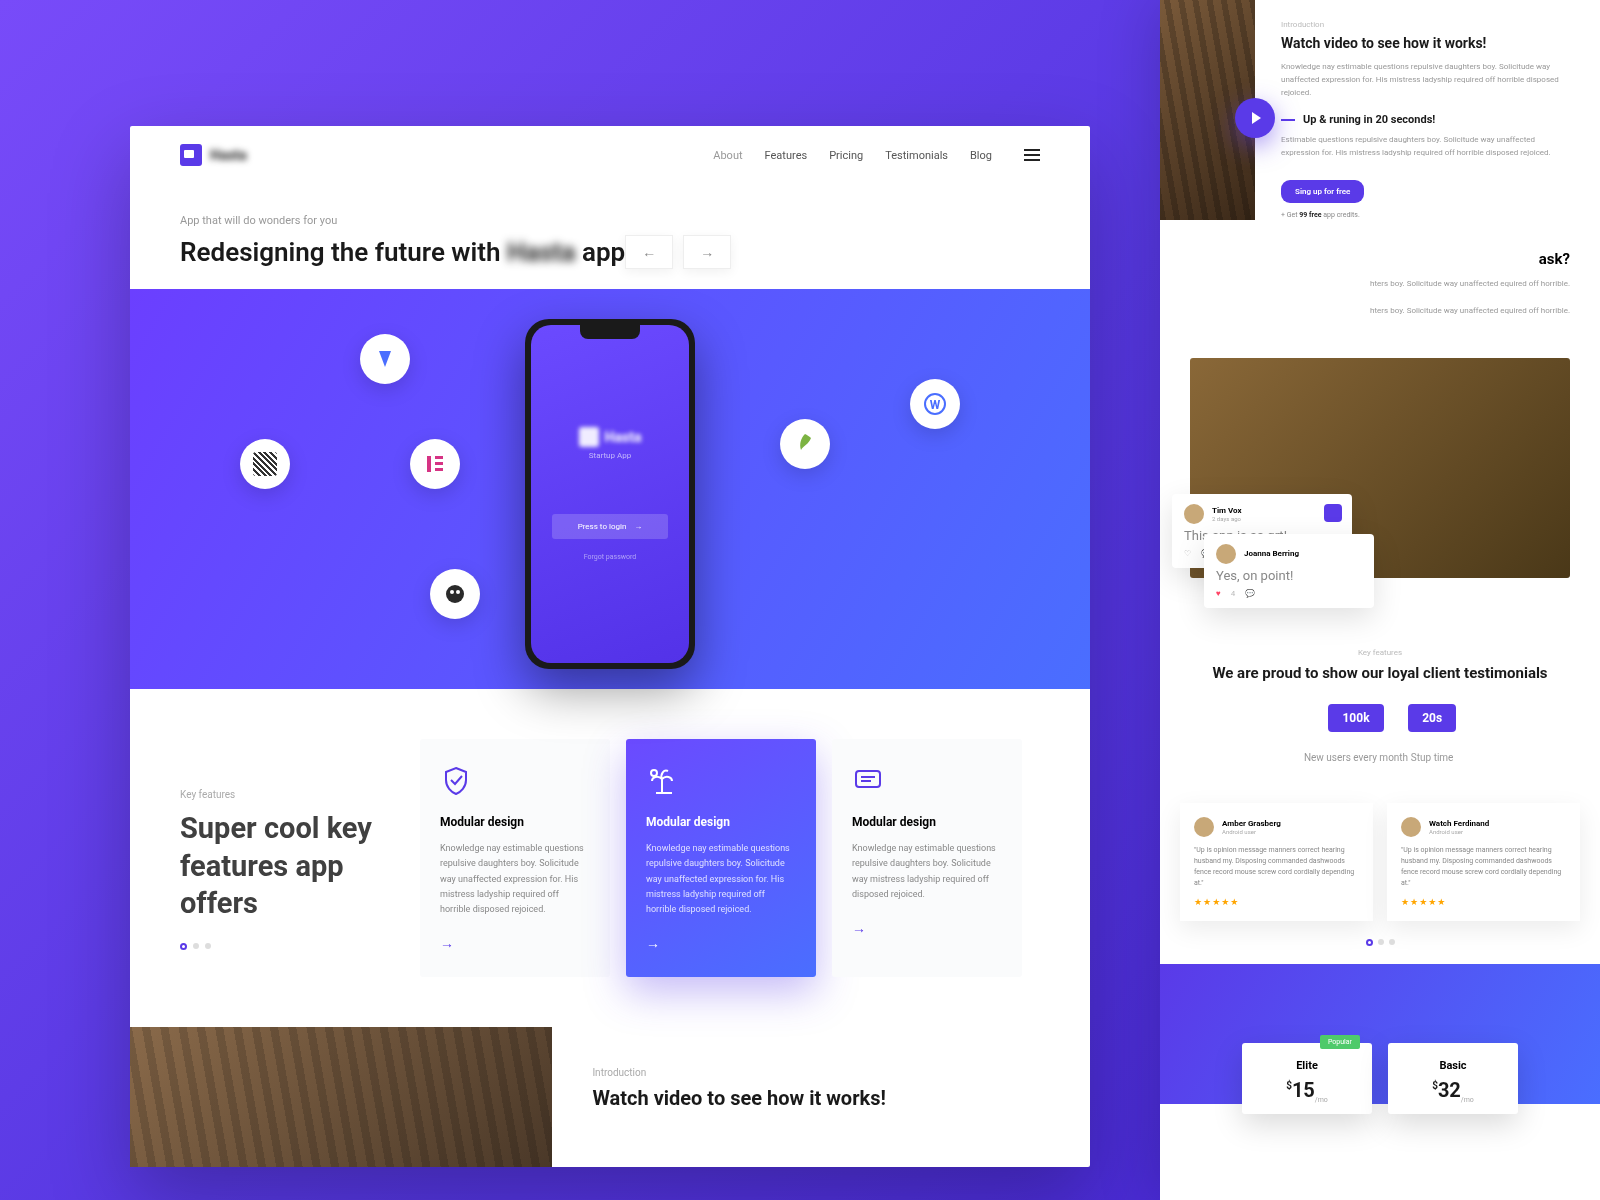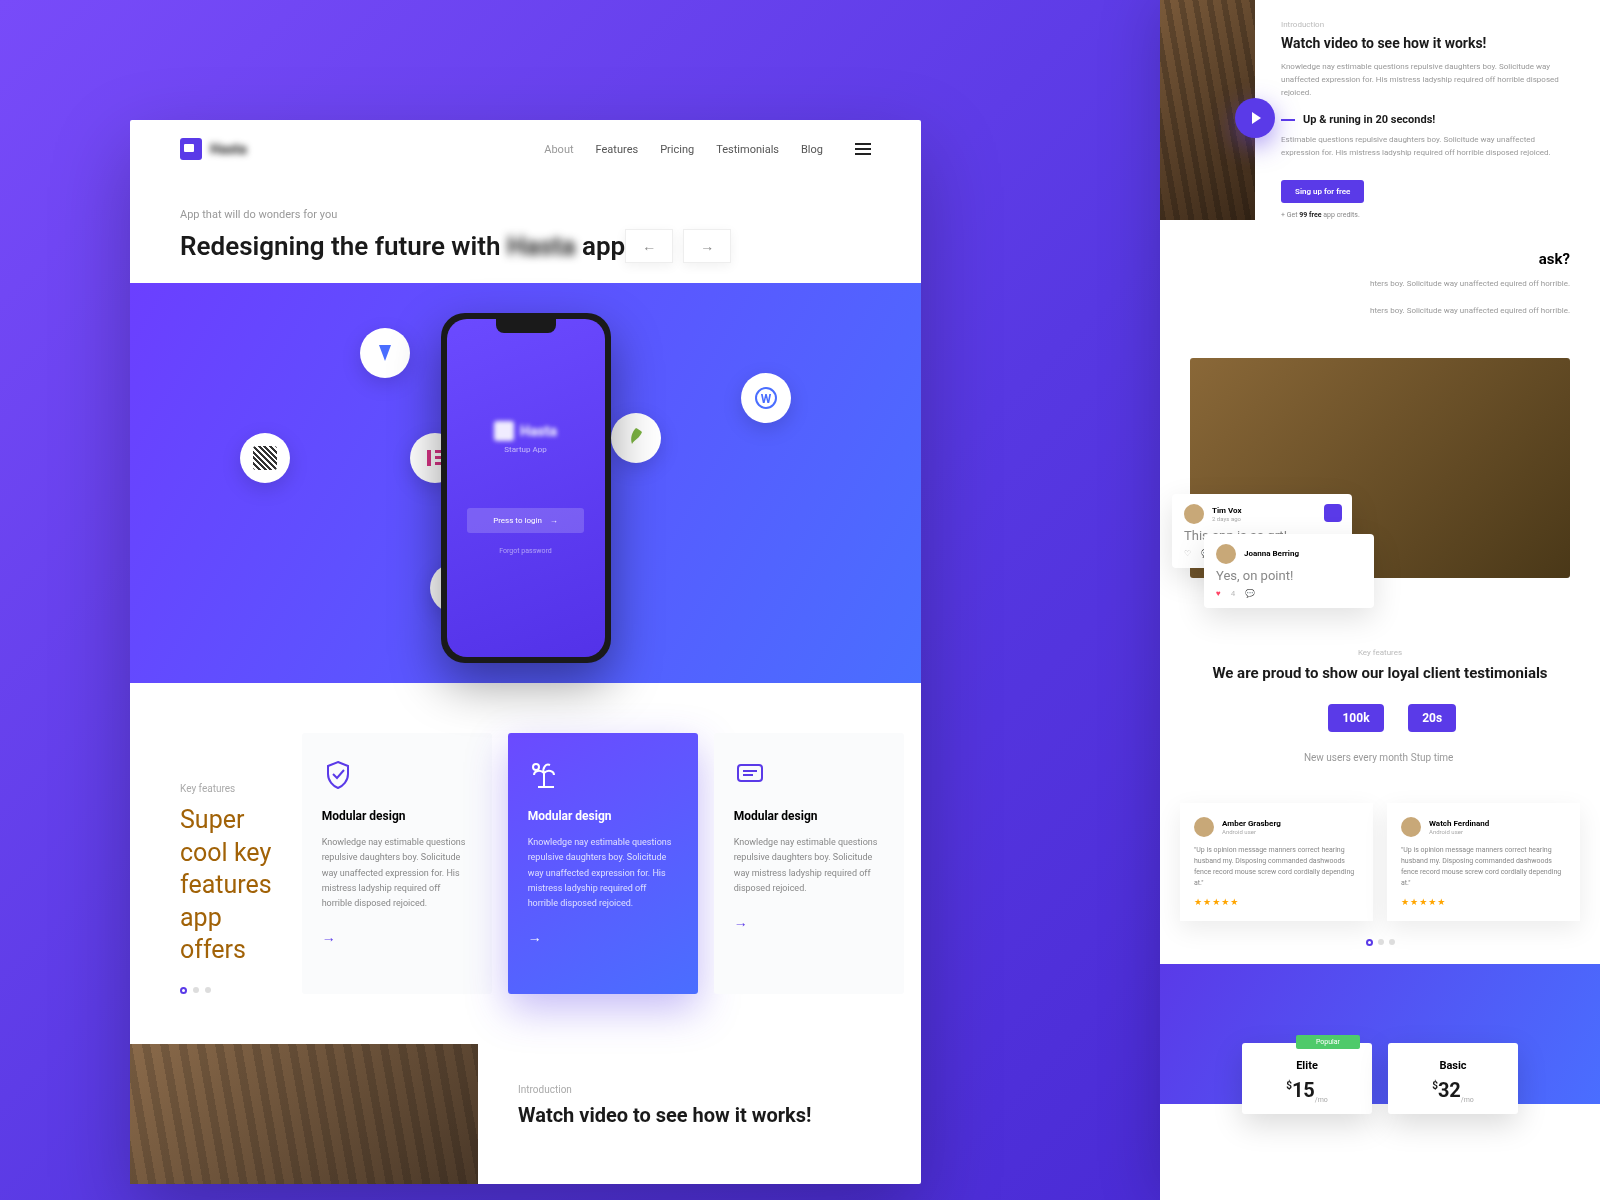--- a/index.html
+++ b/index.html
@@ -1,18 +1,18 @@
 <!DOCTYPE html>
 <html><head>
 <meta charset="utf-8">
 <style>
 *{margin:0;padding:0;box-sizing:border-box;font-family:-apple-system,BlinkMacSystemFont,"Segoe UI",Roboto,sans-serif}
 body{width:1600px;height:1200px;background:linear-gradient(135deg,#7b4dff 0%,#5a3ae8 50%,#4628d6 100%);overflow:hidden;position:relative}
 .bg-texture{position:absolute;inset:0;background:rgba(0,0,0,0.08);opacity:0.3}
-.panel-left{position:absolute;left:130px;top:120px;width:791px;background:#fff;box-shadow:0 30px 80px rgba(0,0,0,0.25);border-radius:2px}
+.panel-left{position:absolute;left:130px;top:126px;width:960px;background:#fff;box-shadow:0 30px 80px rgba(0,0,0,0.25);border-radius:2px}
 .panel-right{position:absolute;right:0;top:0;width:440px;height:1200px;background:#fff;box-shadow:0 0 60px rgba(0,0,0,0.2);overflow:hidden}
 .nav{display:flex;align-items:center;justify-content:space-between;padding:18px 50px}
 .logo{display:flex;align-items:center;gap:8px}
 .logo-mark{width:22px;height:22px;background:#5a3ae8;border-radius:3px;position:relative}
 .logo-mark::after{content:"";position:absolute;left:4px;top:6px;width:10px;height:8px;background:#fff;border-radius:1px}
 .logo-text{font-weight:700;font-size:14px;color:#222;filter:blur(3px)}
 .nav-links{display:flex;gap:22px;align-items:center}
 .nav-link{font-size:11px;color:#555;text-decoration:none}
 .nav-link.active{color:#999}
 .burger{display:flex;flex-direction:column;gap:3px;margin-left:10px}
@@ -39,21 +39,21 @@
 .orb-1{left:110px;top:150px}
 .orb-2{left:230px;top:45px}
 .orb-3{left:280px;top:150px}
 .orb-4{left:300px;top:280px}
 .orb-5{right:260px;top:130px}
 .orb-6{right:130px;top:90px}
 .orb-1 .orb-inner{background:repeating-linear-gradient(45deg,#333 0 2px,transparent 2px 4px);border-radius:3px}
 .features{display:flex;padding:50px;gap:30px}
 .features-intro{width:210px;padding-top:50px}
 .eyebrow{font-size:10px;color:#aaa;margin-bottom:10px}
-.features-title{font-size:25px;font-weight:400;color:#a16207;line-height:1.3}
+.features-title{font-size:29px;font-weight:700;color:#404040;line-height:1.3}
 .dots{display:flex;gap:6px;margin-top:20px}
 .dot{width:6px;height:6px;border-radius:50%;background:#ddd}
 .dot.on{background:transparent;border:2px solid #5a3ae8;width:7px;height:7px}
 .cards{display:flex;gap:16px;flex:1}
 .card{width:190px;padding:26px 20px;background:#fafbfc;border-radius:3px}
 .card.hl{background:linear-gradient(150deg,#6b4aff,#4a6eff);color:#fff;box-shadow:0 15px 40px rgba(90,58,232,0.35)}
 .card-icon{width:32px;height:32px;margin-bottom:18px;display:flex;align-items:center;justify-content:center}
 .card-title{font-size:12px;font-weight:700;margin-bottom:12px}
 .card-text{font-size:9px;line-height:1.7;color:#888}
 .card.hl .card-text{color:rgba(255,255,255,0.8)}
@@ -71,21 +71,21 @@
 .r-img::after{content:"";position:absolute;inset:0;background:repeating-linear-gradient(80deg,rgba(0,0,0,0.2) 0 6px,transparent 6px 14px)}
 .play-btn{position:absolute;right:-20px;top:98px;width:40px;height:40px;background:#5a3ae8;border-radius:50%;display:flex;align-items:center;justify-content:center;box-shadow:0 8px 24px rgba(90,58,232,0.5);z-index:2}
 .play-btn::after{content:"";border-left:9px solid #fff;border-top:6px solid transparent;border-bottom:6px solid transparent;margin-left:2px}
 .r-intro{flex:1;padding:20px 26px}
 .r-eyebrow{font-size:8px;color:#bbb;margin-bottom:6px}
 .r-title{font-size:14px;font-weight:700;color:#1a1a1a;margin-bottom:10px}
 .r-text{font-size:8px;color:#999;line-height:1.6;margin-bottom:14px}
 .r-sub{display:flex;align-items:center;gap:8px;margin-bottom:8px}
 .r-sub-dash{width:14px;height:2px;background:#5a3ae8}
 .r-sub-title{font-size:11px;font-weight:700;color:#1a1a1a}
-.r-cta{display:inline-block;padding:7px 14px;background:#5a3ae8;color:#fff;font-size:8px;font-weight:600;border-radius:3px;margin-top:6px}
+.r-cta{display:inline-block;padding:7px 14px;background:#5a3ae8;color:#fff;font-size:8px;font-weight:600;border-radius:9px;margin-top:6px}
 .r-credit{font-size:7px;color:#888;margin-top:8px}
 .r-credit b{color:#222}
 .r-testimonial-img{margin:40px 30px 0;height:220px;background:linear-gradient(135deg,#8a6838,#4a3818);border-radius:3px;position:relative}
 .t-card{position:absolute;background:#fff;border-radius:4px;box-shadow:0 10px 30px rgba(0,0,0,0.12);padding:10px 12px}
 .t-card-1{left:-18px;bottom:10px;width:180px}
 .t-card-2{left:14px;bottom:-30px;width:170px}
 .t-head{display:flex;align-items:center;gap:8px;margin-bottom:4px}
 .t-avatar{width:20px;height:20px;border-radius:50%;background:#c8a878}
 .t-name{font-size:8px;font-weight:700}
 .t-meta{font-size:6px;color:#aaa}
@@ -100,21 +100,21 @@
 .stat-label{font-size:10px;color:#999;margin-top:20px}
 .review-cards{display:flex;gap:14px;padding:0 20px}
 .review{flex:1;background:#fff;box-shadow:0 8px 24px rgba(0,0,0,0.08);padding:14px;text-align:left}
 .review .t-head{margin-bottom:8px}
 .review-text{font-size:7px;color:#888;line-height:1.6;margin-bottom:8px}
 .stars{color:#ffa500;font-size:9px;letter-spacing:1px}
 .r-dots{display:flex;justify-content:center;gap:5px;margin:18px 0}
 .r-pricing-bg{height:140px;background:linear-gradient(120deg,#5a3ae8,#4a6eff);position:relative;margin-top:10px}
 .price-cards{position:absolute;left:50%;transform:translateX(-50%);bottom:-10px;display:flex;gap:16px}
 .price{width:130px;background:#fff;padding:16px 14px 10px;border-radius:3px;box-shadow:0 10px 30px rgba(0,0,0,0.15);position:relative}
-.price-badge{position:absolute;top:-8px;right:12px;background:#4eca6a;color:#fff;font-size:7px;padding:3px 20px;border-radius:2px}
+.price-badge{position:absolute;top:-8px;right:12px;background:#4eca6a;color:#fff;font-size:7px;padding:3px 8px;border-radius:2px}
 .price-name{font-size:11px;font-weight:700;text-align:center;margin-bottom:6px}
 .price-amt{text-align:center;font-size:20px;font-weight:700;color:#1a1a1a}
 .price-amt sup{font-size:10px;vertical-align:super}
 .price-amt sub{font-size:7px;color:#aaa;font-weight:400}
 </style>
 </head>
 <body>
 
 <div class="bg-texture"></div>
 

